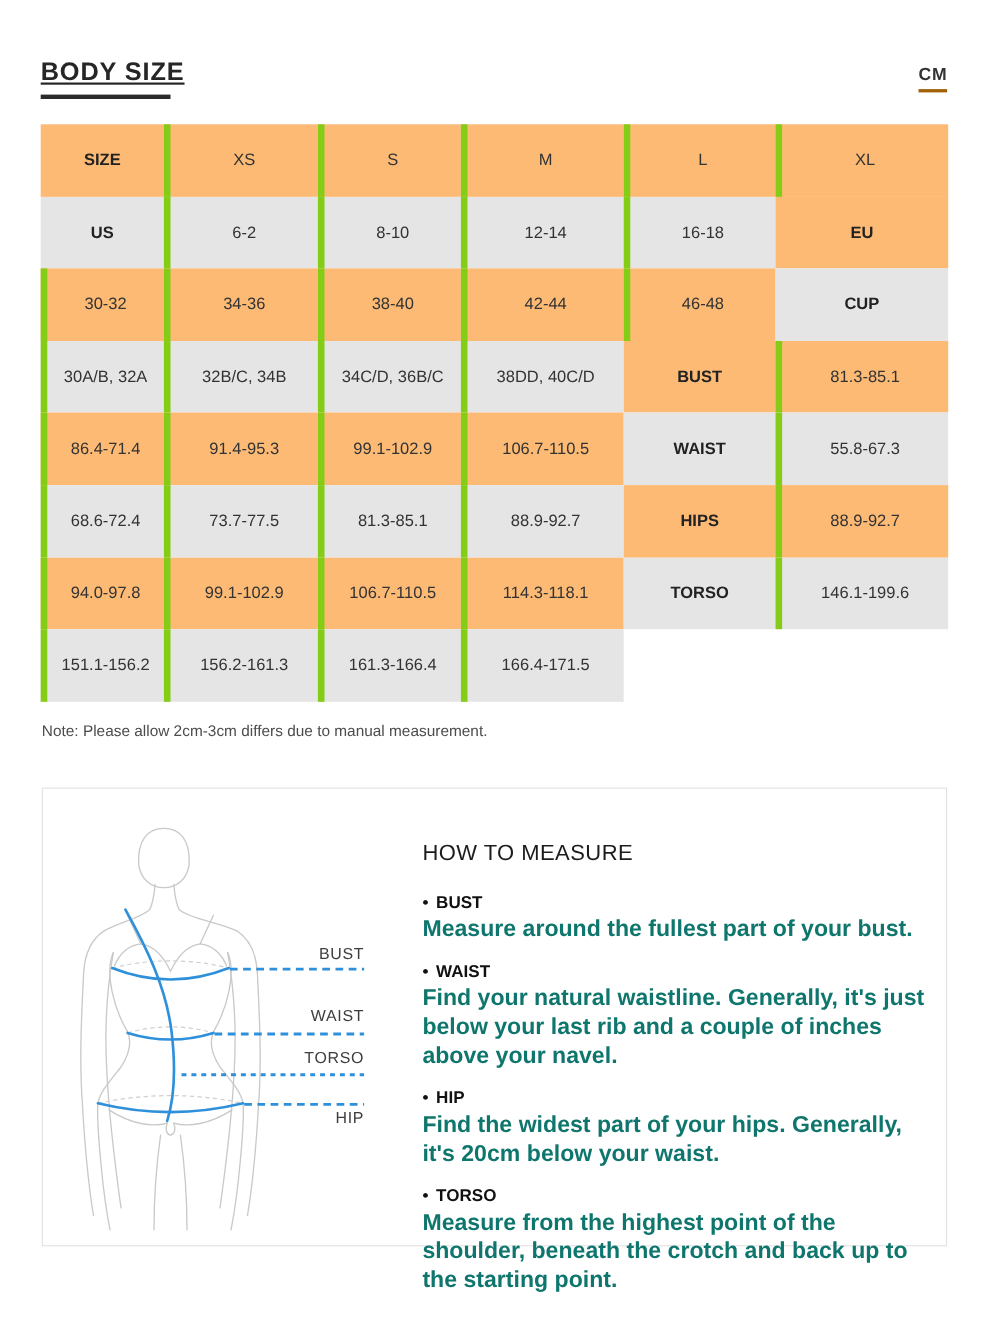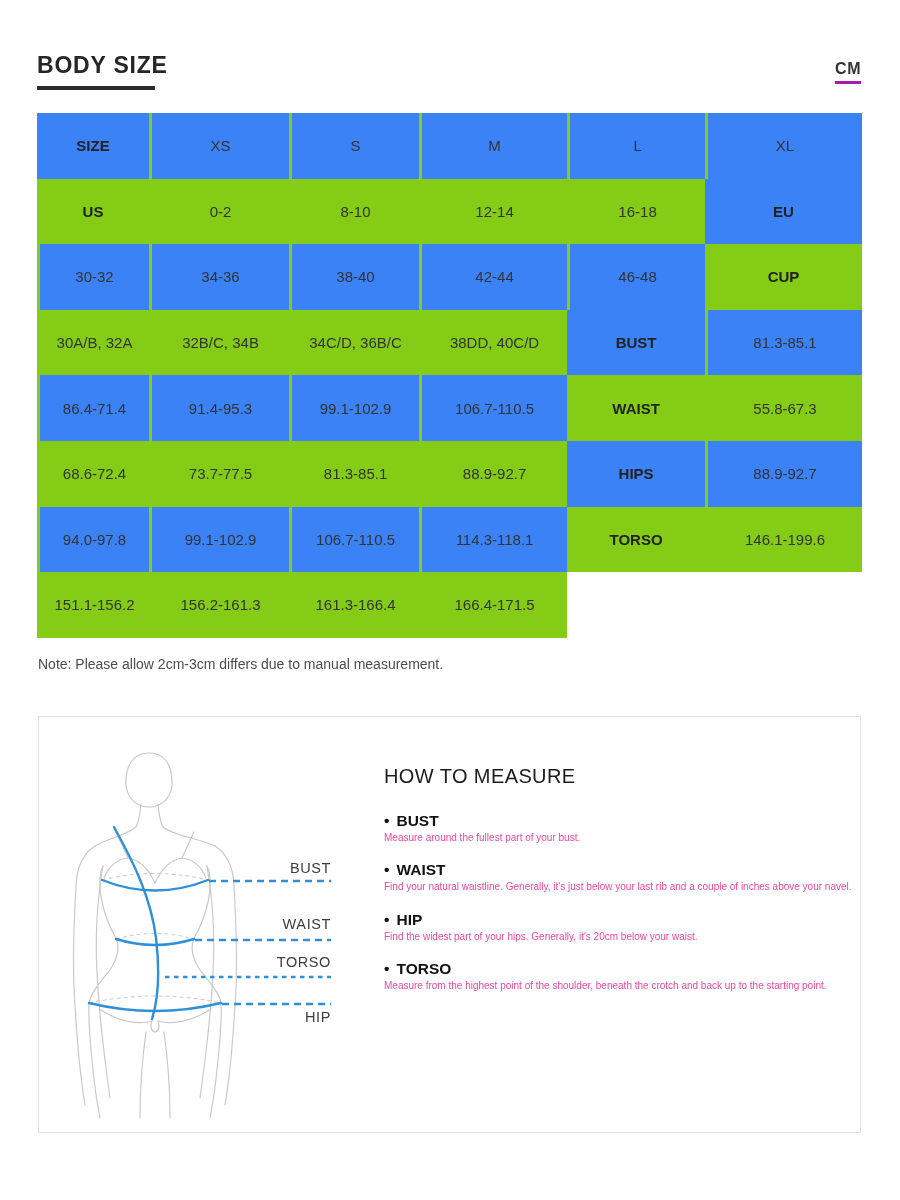--- a/index.html
+++ b/index.html
@@ -8,48 +8,48 @@
     position: relative;
     width: 900px; height: 1200px;
     font-family: "Liberation Sans", sans-serif;
     color: #222;
     overflow: hidden;
   }
 
   
   .page-title {
     position: absolute; left: 37px; top: 52px;
-    font-size: 23px; font-weight: bold; letter-spacing: 0.8px; color: #262626;
+    font-size: 23px; font-weight: bold; letter-spacing: 0.8px; color: #262626; text-decoration: underline;
   }
   .page-title .title-underline {
     display: block; width: 118px; height: 4px; background: #2b2b2b; margin-top: 7px;
   }
   .unit-toggle {
     position: absolute; right: 39px; top: 60px;
     font-size: 16px; font-weight: bold; color: #333;
-    border-bottom: 3px solid #a21caf; padding-bottom: 3px; letter-spacing: 0.5px;
+    border-bottom: 3px solid #a16207; padding-bottom: 3px; letter-spacing: 0.5px;
     cursor: pointer;
   }
 
   
   .size-table {
     position: absolute; left: 37px; top: 113px; width: 825px; height: 525px;
     display: grid;
     grid-template-columns: 13.58% 16.97% 15.76% 17.94% 16.73% 19.02%;
     grid-auto-rows: 65.6px;
   }
   .cell {
     display: flex; align-items: center; justify-content: center;
     font-size: 15px; color: #333;
-    border-left: 3px solid #84cc16;
+    border-left: 6px solid #84cc16;
     white-space: nowrap;
   }
   .cell.first { border-left: none; font-weight: bold; color: #222; }
-  .r-odd  { background: #3b82f6; }
-  .r-even { background: #84cc16; }
+  .r-odd  { background: #fdba74; }
+  .r-even { background: #e5e5e5; }
 
   .note {
     position: absolute; left: 38px; top: 656px;
     font-size: 14px; color: #4c4c4c;
   }
 
   
   .measure-box {
     position: absolute; left: 38px; top: 716px; width: 823px; height: 417px;
     border: 1px solid #e2e2e2; background: #fff;
@@ -73,21 +73,21 @@
   .howto-title {
     font-size: 20px; font-weight: normal; color: #1c1c1c;
     letter-spacing: 0.4px; margin-bottom: 24px;
   }
   .howto-item { margin-bottom: 17px; }
   .howto-item .item-head {
     font-size: 15.5px; font-weight: bold; color: #111; margin-bottom: 2px;
   }
   .howto-item .bullet { margin-right: 7px; }
   .howto-item .item-text {
-    font-size: 10px; color: #ec4899; line-height: 1.24;
+    font-size: 21px; color: #0f766e; line-height: 1.24; font-weight: bold;
   }
 </style>
 </head>
 <body>
 
 <div class="page-title">
   <span>BODY SIZE</span>
   <span class="title-underline"></span>
 </div>
 <div class="unit-toggle">CM</div>
@@ -95,21 +95,21 @@
 <div class="size-table">
 
   <div class="cell first r-odd">SIZE</div>
   <div class="cell r-odd">XS</div>
   <div class="cell r-odd">S</div>
   <div class="cell r-odd">M</div>
   <div class="cell r-odd">L</div>
   <div class="cell r-odd">XL</div>
 
   <div class="cell first r-even">US</div>
-  <div class="cell r-even">0-2</div>
+  <div class="cell r-even">6-2</div>
   <div class="cell r-even">8-10</div>
   <div class="cell r-even">12-14</div>
   <div class="cell r-even">16-18</div>
 
   <div class="cell first r-odd">EU</div>
   <div class="cell r-odd">30-32</div>
   <div class="cell r-odd">34-36</div>
   <div class="cell r-odd">38-40</div>
   <div class="cell r-odd">42-44</div>
   <div class="cell r-odd">46-48</div>

